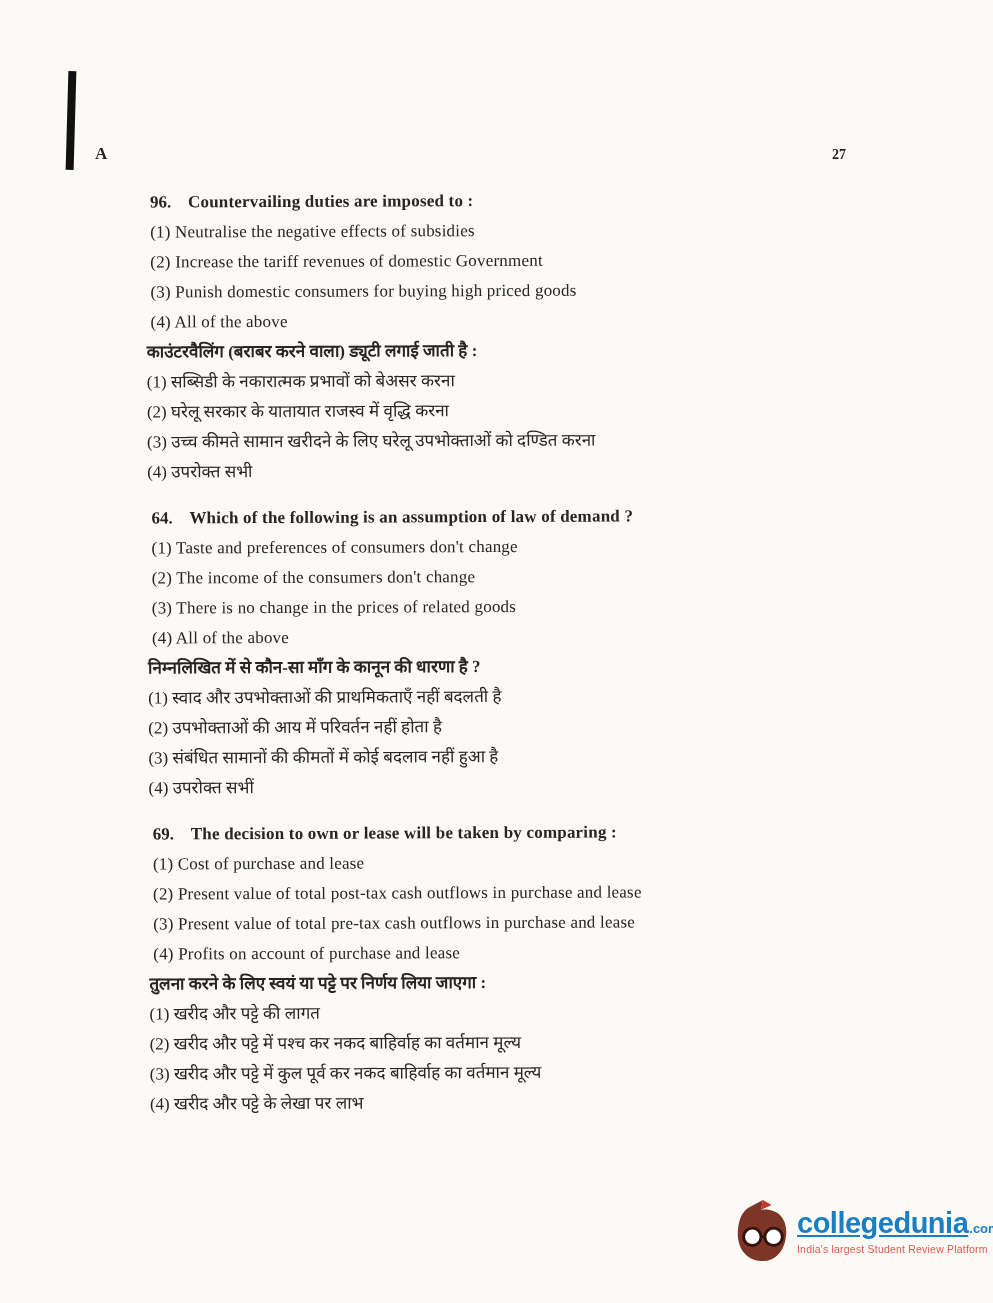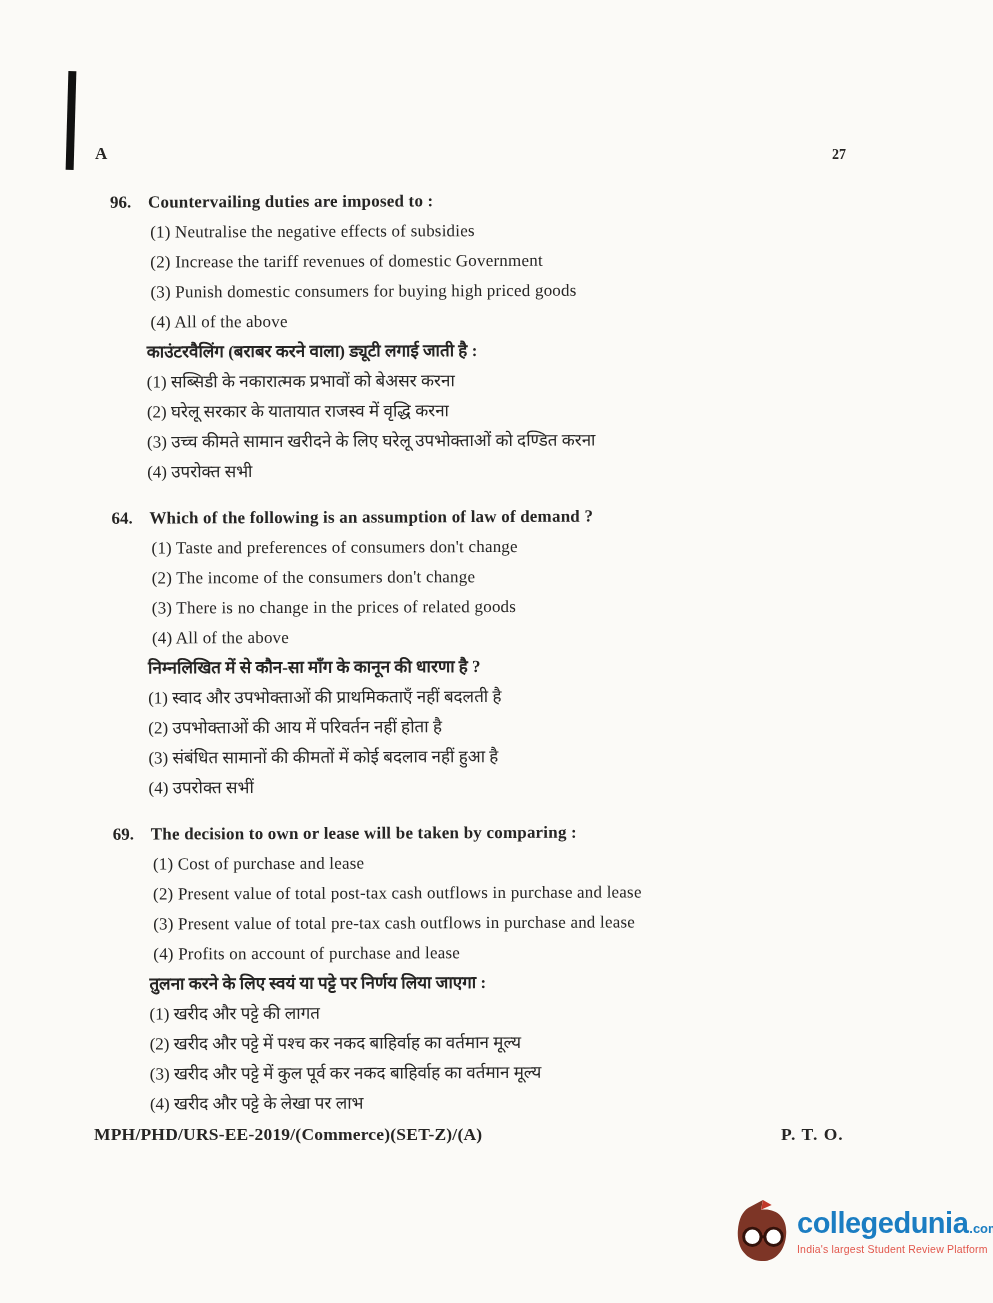--- a/index.html
+++ b/index.html
@@ -40,21 +40,21 @@
   .content {
     position: absolute;
     top: 186px;
     left: 0;
     right: 0;
     transform: rotate(-0.25deg);
   }
   .question { margin-bottom: 16px; }
   .line { line-height: 30px; font-size: 17px; white-space: nowrap; }
   .q-head { padding-left: 112px; font-weight: bold; }
-  .q-num { display: inline-block; width: 38px; font-weight: bold; }
+  .q-num { display: inline-block; width: 38px; font-weight: bold; margin-left: 40px; }
   .q-title { font-weight: bold; letter-spacing: 0.2px; }
   .opt { padding-left: 152px; letter-spacing: 0.2px; }
   .hindi-head { padding-left: 148px; font-weight: 600; }
   .opt-hi { padding-left: 148px; }
   .footer-row {
     position: absolute;
     top: 1124px;
     left: 0;
     right: 0;
     height: 30px;
@@ -68,21 +68,21 @@
     left: 733px;
     top: 1192px;
     width: 252px;
     height: 78px;
     display: flex;
     align-items: center;
   }
   .logo-mascot { width: 58px; height: 66px; flex: 0 0 auto; margin-right: 6px; }
   .logo-textwrap { display: flex; flex-direction: column; }
   .logo-brandline { display: flex; align-items: baseline; font-family: "Liberation Sans", sans-serif; }
-  .logo-brand { font-size: 29px; font-weight: 600; letter-spacing: -0.5px; }
+  .logo-brand { font-size: 29px; font-weight: 600; letter-spacing: -0.5px; text-decoration: underline; }
   .logo-suffix { font-size: 13px; font-weight: 600; margin-left: 1px; }
   .logo-tagline {
     font-family: "Liberation Sans", sans-serif;
     font-size: 10.5px;
     margin-top: 3px;
     letter-spacing: 0.2px;
   }
 </style>
 </head>
 <body>
@@ -136,24 +136,20 @@
       <div class="line opt">(4)  Profits on account of purchase and lease</div>
       <div class="line hindi-head">तुलना करने के लिए स्वयं या पट्टे पर निर्णय लिया जाएगा :</div>
       <div class="line opt-hi">(1)  खरीद और पट्टे की लागत</div>
       <div class="line opt-hi">(2)  खरीद और पट्टे में पश्च कर नकद बाहिर्वाह का वर्तमान मूल्य</div>
       <div class="line opt-hi">(3)  खरीद और पट्टे में कुल पूर्व कर नकद बाहिर्वाह का वर्तमान मूल्य</div>
       <div class="line opt-hi">(4)  खरीद और पट्टे के लेखा पर लाभ</div>
     </section>
 
   </div>
 
-  <div class="footer-row">
-    <span class="footer-code">MPH/PHD/URS-EE-2019/(Commerce)(SET-Z)/(A)</span>
-    <span class="footer-pto">P. T. O.</span>
-  </div>
 
   <div class="logo">
     <span class="logo-mascot">
       <svg viewBox="0 0 60 68" width="58" height="66" aria-hidden="true">
         <path d="M16 10 L31 2 L29 12 C46 10 56 21 55 37 C54 55 43 66 29 65 C13 64 4 51 5 34 C6 21 10 14 16 10 Z" fill="#7d3526"></path>
         <path d="M31 2 L40 7 L29 12 Z" fill="#c0392b"></path>
         <circle cx="20" cy="40" r="9" fill="#fff" stroke="#33120b" stroke-width="3"></circle>
         <circle cx="42" cy="40" r="9" fill="#fff" stroke="#33120b" stroke-width="3"></circle>
         <line x1="29" y1="40" x2="33" y2="40" stroke="#33120b" stroke-width="3"></line>
       </svg>

